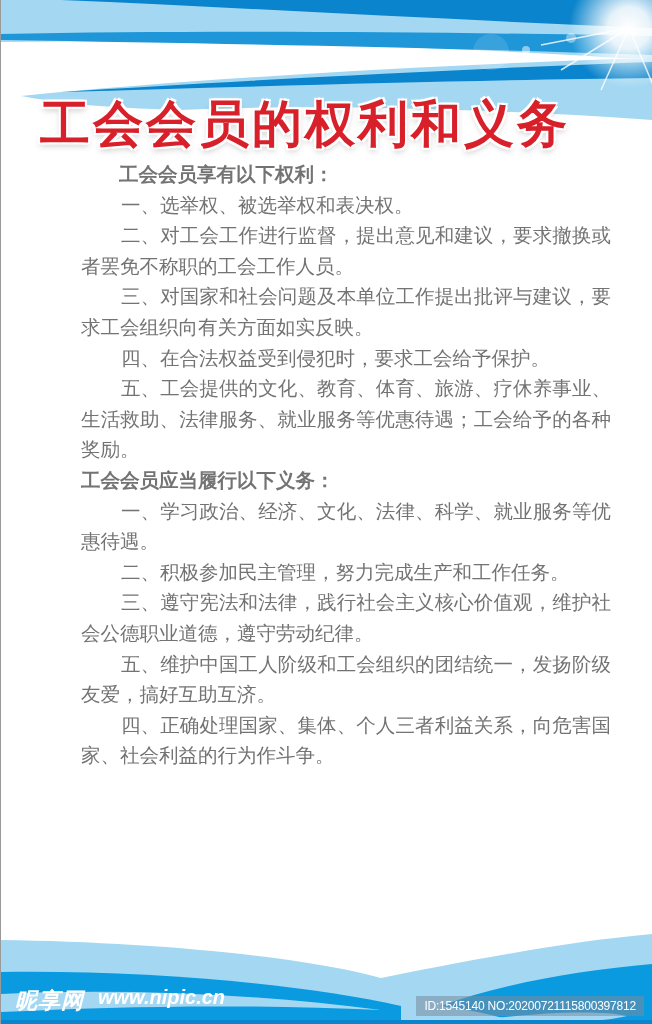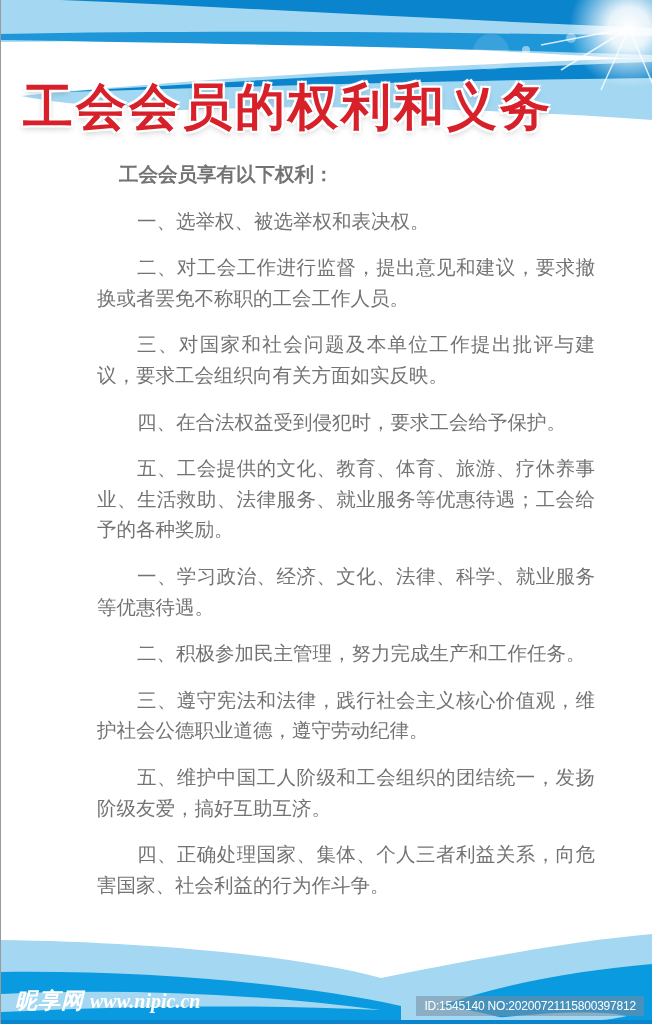--- a/index.html
+++ b/index.html
@@ -11,33 +11,33 @@
     box-sizing: border-box;
   }
   .deco { position: absolute; left: 0; width: 652px; pointer-events: none; }
   .deco-top { top: 0; height: 140px; }
   .deco-bottom { bottom: 0; height: 140px; }
   .title {
     position: absolute; top: 74px; left: 0; width: 574px; text-align: center;
     font-family: "DejaVu Sans", sans-serif; font-weight: bold;
     font-size: 50px; letter-spacing: 3px; color: #d8202a;
     text-shadow: 0 0 3px #fff, 0 0 4px #fff, 2px 2px 0 #fff, -2px -2px 0 #fff, 2px -2px 0 #fff, -2px 2px 0 #fff, 0 3px 6px rgba(0,0,0,0.25);
-    margin: 0;
+    margin: 17px;
   }
   .content {
     position: absolute; top: 160px; left: 80px; width: 530px;
     color: #737373; font-size: 19.5px; line-height: 30.6px;
   }
   .heading { font-weight: bold; margin: 0; }
   .heading.rights { text-indent: 38px; }
-  .item { margin: 16px; text-indent: 40px; text-align: justify; }
+  .item { margin: 0; text-indent: 40px; text-align: justify; }
   .watermark {
     position: absolute; bottom: 8px; left: 14px; color: #fff;
-    font-family: Liberation Serif, serif; font-style: italic; font-weight: bold;
-    font-size: 20px; display: flex; align-items: center; gap: 6px;
+    font-family: Liberation Sans, sans-serif; font-style: italic; font-weight: bold;
+    font-size: 20px; display: flex; align-items: flex-start; gap: 14px;
   }
   .watermark .logo { font-size: 22px; font-style: italic; letter-spacing: 1px; }
   .img-id {
     position: absolute; bottom: 8px; right: 8px; background: rgba(120,140,160,0.55);
     color: #fff; font-family: "Liberation Sans", sans-serif; font-size: 12px;
     padding: 3px 8px; letter-spacing: -0.2px;
   }
 </style>
 </head>
 <body>
@@ -69,20 +69,21 @@
 <div class="content">
   <section>
     <p class="heading rights">工会会员享有以下权利：</p>
     <p class="item">一、选举权、被选举权和表决权。</p>
     <p class="item">二、对工会工作进行监督，提出意见和建议，要求撤换或者罢免不称职的工会工作人员。</p>
     <p class="item">三、对国家和社会问题及本单位工作提出批评与建议，要求工会组织向有关方面如实反映。</p>
     <p class="item">四、在合法权益受到侵犯时，要求工会给予保护。</p>
     <p class="item">五、工会提供的文化、教育、体育、旅游、疗休养事业、生活救助、法律服务、就业服务等优惠待遇；工会给予的各种奖励。</p>
   </section>
   <section>
+    <p class="heading">工会会员应当履行以下义务：</p>
     <p class="item">一、学习政治、经济、文化、法律、科学、就业服务等优惠待遇。</p>
     <p class="item">二、积极参加民主管理，努力完成生产和工作任务。</p>
     <p class="item">三、遵守宪法和法律，践行社会主义核心价值观，维护社会公德职业道德，遵守劳动纪律。</p>
     <p class="item">五、维护中国工人阶级和工会组织的团结统一，发扬阶级友爱，搞好互助互济。</p>
     <p class="item">四、正确处理国家、集体、个人三者利益关系，向危害国家、社会利益的行为作斗争。</p>
   </section>
 </div>
 
 <svg class="deco deco-bottom" viewBox="0 0 652 140" preserveAspectRatio="none">
   <path d="M0,56 C150,58 300,72 380,94 C450,80 560,58 652,50 L652,140 L0,140 Z" fill="#a4d8f2"></path>

